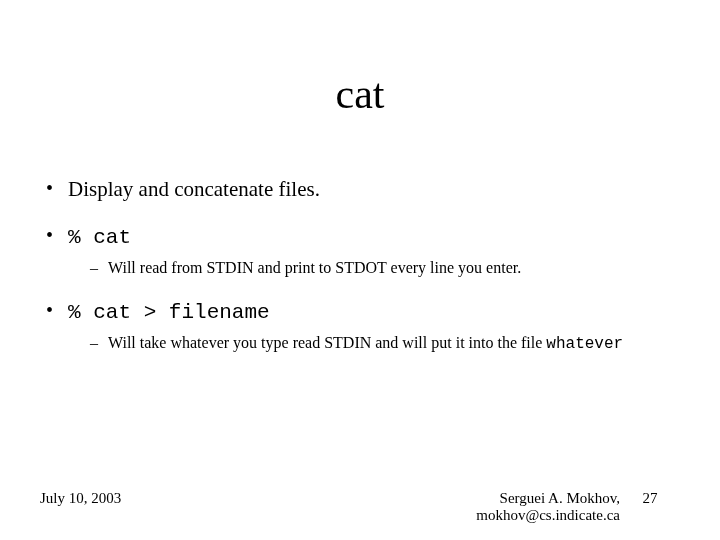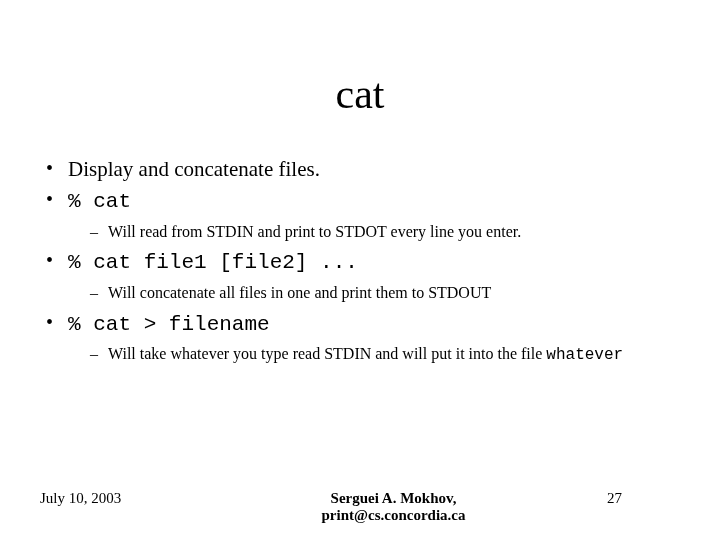--- a/index.html
+++ b/index.html
@@ -12,76 +12,70 @@
     padding: 0 40px;
   }
   .title {
     font-size: 42px;
     text-align: center;
     padding-top: 70px;
     padding-bottom: 38px;
     font-weight: normal;
   }
   ul.top { list-style: none; font-size: 21px; line-height: 1.28; }
-  ul.top > li { position: relative; padding-left: 28px; margin-bottom: 4px; }
+  ul.top > li { position: relative; padding-left: 28px; margin-bottom: 4px; margin-top: 20px; }
   ul.top > li::before {
     content: "•"; position: absolute; left: 6px; top: 0; font-size: 20px;
   }
   ul.sub { list-style: none; font-size: 16px; margin: 6px 0 6px 22px; }
   ul.sub > li { position: relative; padding-left: 18px; margin-bottom: 4px; }
   ul.sub > li::before {
     content: "–"; position: absolute; left: 0; top: 0;
   }
   .mono { font-family: "Courier New", Courier, monospace; }
   .footer {
     position: absolute;
-    left: 0; right: 13px; bottom: 16px;
+    left: 0; right: 0; bottom: 16px;
     padding: 0 40px;
     display: flex;
     justify-content: space-between;
     align-items: flex-start;
     font-size: 15px;
   }
-  .footer .center { text-align: center; flex: 1; font-weight: bold; }
+  .footer .center { text-align: right; flex: 1; }
   .footer .left { flex: 0 0 auto; width: 140px; text-align: left; }
-  .footer .right { flex: 0 0 auto; width: 60px; text-align: left; }
+  .footer .right { flex: 0 0 auto; width: 60px; text-align: center; }
 </style>
 </head>
 <body>
 
 <h1 class="title">cat</h1>
 
 <ul class="top">
   <li>Display and concatenate files.</li>
 
   <li>
     <span class="mono">% </span><span class="mono">cat</span>
     <ul class="sub">
       <li>Will read from STDIN and print to STDOT every line you enter.</li>
     </ul>
   </li>
 
-  <li>
-    <span class="mono">% </span><span class="mono">cat file1 [file2] ...</span>
-    <ul class="sub">
-      <li>Will concatenate all files in one and print them to STDOUT</li>
-    </ul>
-  </li>
 
   <li>
     <span class="mono">% </span><span class="mono">cat &gt; filename</span>
     <ul class="sub">
       <li>
         <span>Will take whatever you type read STDIN and will put it into the file </span><span class="mono">whatever</span>
       </li>
     </ul>
   </li>
 
 </ul>
 
 <div class="footer">
   <div class="left">July 10, 2003</div>
   <div class="center">
     <div>Serguei A. Mokhov,</div>
-    <div>print@cs.concordia.ca</div>
+    <div>mokhov@cs.indicate.ca</div>
   </div>
   <div class="right">27</div>
 </div>
 
 </body></html>

